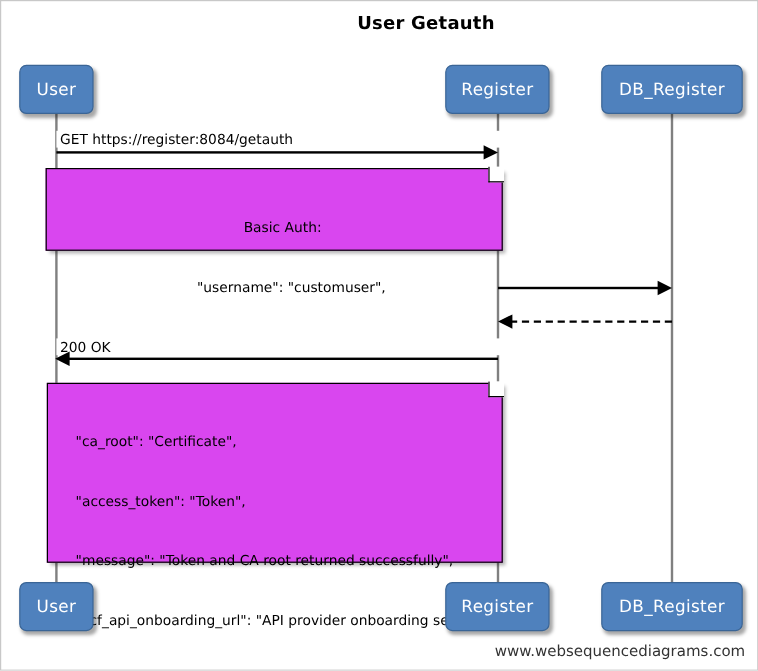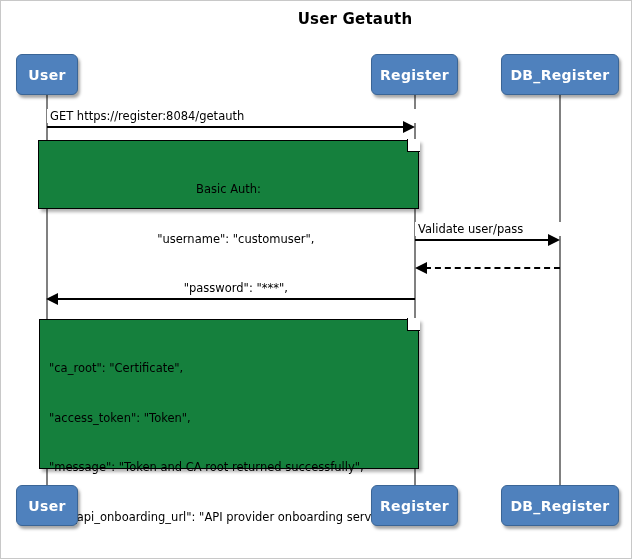--- a/index.html
+++ b/index.html
@@ -43,21 +43,21 @@
     border-radius: 6px;
     box-shadow: 2px 3px 3px rgba(0,0,0,0.35);
     display: flex;
     align-items: center;
     justify-content: center;
     box-sizing: border-box;
   }
   .participant-label {
     color: #ffffff;
     font-size: 14px;
-    font-weight: bold;
+    font-weight: normal;
     white-space: nowrap;
     letter-spacing: 0.3px;
   }
 
   
   .lifeline {
     position: absolute;
     width: 2px;
     background: #808080;
   }
@@ -90,24 +90,25 @@
     color: #000000;
     white-space: nowrap;
     text-align: left;
     background: #ffffff;
     padding: 0 3px;
   }
 
   
   .note {
     position: absolute;
-    background: #15803d;
+    background: #d946ef;
     border: 1.6px solid #000000;
     box-shadow: 3px 3px 3px rgba(0,0,0,0.30);
     box-sizing: border-box;
+    padding-left: 14px;
   }
   .note .fold {
     position: absolute;
     top: -1.6px;
     right: -1.6px;
     width: 12px;
     height: 12px;
     background: #ffffff;
     border-left: 1.6px solid #000000;
     border-bottom: 1.6px solid #000000;
@@ -175,27 +176,27 @@
   <div class="note" style="left:37px; top:139px; width:381px; height:69px;">
     <div class="fold-cut"></div>
     <div class="fold"></div>
     <div class="note-body centered">
       <span class="note-line">Basic Auth:</span>
       <span class="note-line">    "username": "customuser",</span>
       <span class="note-line">    "password": "***",</span>
     </div>
   </div>
 
-  <div class="msg-label" style="left:414px; top:221px; width:145px;">Validate user/pass</div>
   <div class="msg-line" style="left:414px; top:238px; width:135px;"></div>
   <div class="arrowhead right" style="left:547px; top:233px;"></div>
 
   <div class="msg-line dashed" style="left:424px; top:266px; width:135px;"></div>
   <div class="arrowhead left" style="left:414px; top:261px;"></div>
 
+  <div class="msg-label" style="left:46px; top:281px; width:368px;">200 OK</div>
   <div class="msg-line" style="left:56px; top:297px; width:358px;"></div>
   <div class="arrowhead left" style="left:45px; top:292px;"></div>
 
   <div class="note" style="left:38px; top:318px; width:380px; height:150px;">
     <div class="fold-cut"></div>
     <div class="fold"></div>
     <div class="note-body">
       <span class="note-line">"ca_root": "Certificate",</span>
       <span class="note-line">"access_token": "Token",</span>
       <span class="note-line">"message": "Token and CA root returned successfully",</span>
@@ -210,14 +211,15 @@
   <div class="participant" style="left:15px; top:484px; width:62px;">
     <span class="participant-label">User</span>
   </div>
   <div class="participant" style="left:370px; top:484px; width:87px;">
     <span class="participant-label">Register</span>
   </div>
   <div class="participant" style="left:500px; top:484px; width:118px;">
     <span class="participant-label">DB_Register</span>
   </div>
 
+  <div class="watermark">www.websequencediagrams.com</div>
 
 </div>
 
 </body></html>

